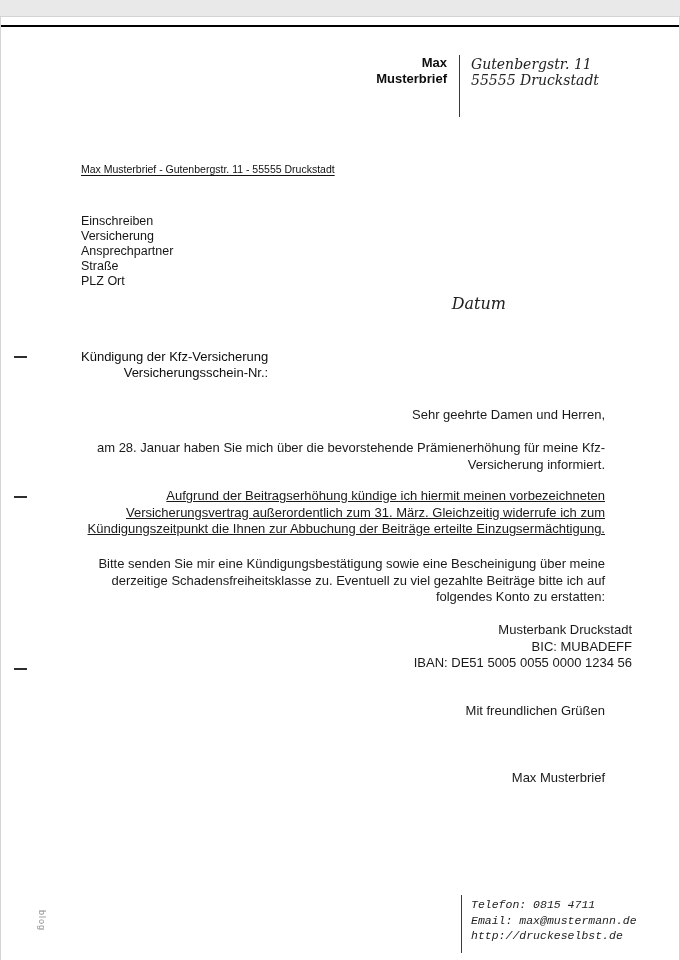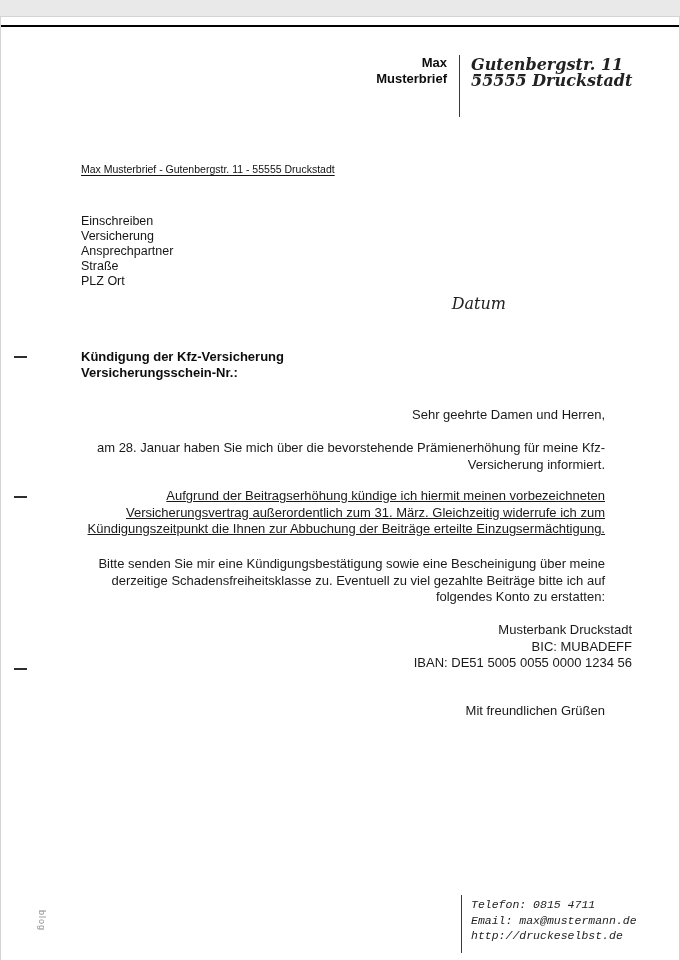--- a/index.html
+++ b/index.html
@@ -38,24 +38,23 @@
     position:absolute;
     top:38px; left:458px;
     width:1px; height:62px;
     background:#3a3a3a;
   }
   .header-address {
     position:absolute;
     top:40px; left:470px;
     font-family:"DejaVu Serif", serif;
     font-style:italic;
-    font-size:16px;
+    font-size:14px;
     line-height:15.5px;
     color:#222;
-    font-weight:bold;
   }
 
   
   .fold-mark {
     position:absolute;
     left:13px;
     width:13px; height:2px;
     background:#2e2e2e;
   }
   .fold-1 { top:339px; }
@@ -83,24 +82,25 @@
     top:277px; right:173px;
     font-family:"DejaVu Serif", serif;
     font-style:italic;
     font-size:16px;
     color:#222;
   }
 
   .subject {
     position:absolute;
     top:332px; left:80px;
-    font-weight:bold;
+    font-weight:normal;
     font-size:13px;
     line-height:16px;
     color:#0d0d0d;
+    text-align:right;
   }
 
   .body-text {
     position:absolute;
     left:80px;
     width:524px;
     font-size:13px;
     line-height:16.5px;
     color:#1a1a1a;
     text-align:right;
@@ -182,20 +182,21 @@
   <div class="body-text para2">Aufgrund der Beitragserhöhung kündige ich hiermit meinen vorbezeichneten Versicherungsvertrag außerordentlich zum 31. März. Gleichzeitig widerrufe ich zum Kündigungszeitpunkt die Ihnen zur Abbuchung der Beiträge erteilte Einzugsermächtigung.</div>
   <div class="body-text para3">Bitte senden Sie mir eine Kündigungsbestätigung sowie eine Bescheinigung über meine derzeitige Schadensfreiheitsklasse zu. Eventuell zu viel gezahlte Beiträge bitte ich auf folgendes Konto zu erstatten:</div>
 
   <div class="body-text bank-block">
     <div>Musterbank Druckstadt</div>
     <div>BIC: MUBADEFF</div>
     <div>IBAN: DE51 5005 0055 0000 1234 56</div>
   </div>
 
   <div class="body-text closing">Mit freundlichen Grüßen</div>
+  <div class="body-text signature">Max Musterbrief</div>
 
   <div class="footer-divider"></div>
   <div class="footer-contact">
     <div>Telefon: 0815 4711</div>
     <div>Email: max@mustermann.de</div>
     <div>http://druckeselbst.de</div>
   </div>
 
   <div class="watermark">blog</div>
 

